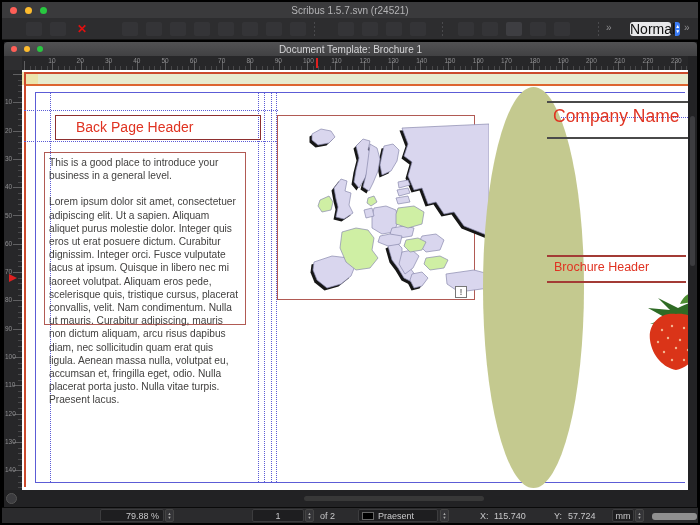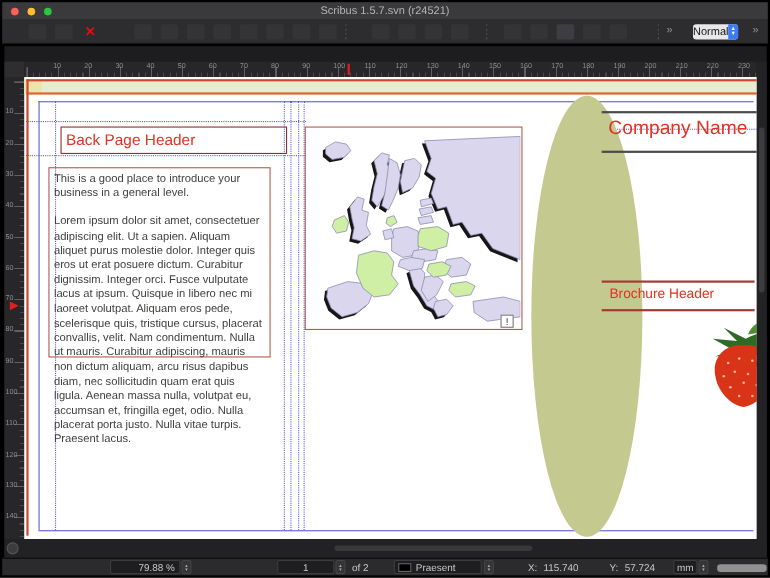--- a/index.html
+++ b/index.html
@@ -20,21 +20,21 @@
     background:#2d2d2f; border-bottom:1px solid #161616; }
   .tb-sq { position:absolute; top:4px; width:16px; height:14px; background:#343437; border-radius:2px; }
   .tb-sq.lit { background:#3e3e42; }
   .tb-sep { position:absolute; top:4px; width:1px; height:14px;
     background:repeating-linear-gradient(#4a4a4d 0 2px, transparent 2px 4px); }
   .tb-x { position:absolute; left:72px; top:3px; width:16px; height:16px;
     color:#e01010; font-size:12px; font-weight:bold; text-align:center; line-height:16px; }
   .tb-chevron { position:absolute; top:4px; color:#909092; font-size:10px; letter-spacing:-1px; }
   .normal-combo { position:absolute; left:628px; top:4px; width:41px; height:14px;
     background:#e8e8ea; border-radius:3px; display:flex; align-items:center; }
-  .normal-combo .lbl { flex:1; font-size:10px; color:#111; text-align:center; }
+  .normal-combo .lbl { flex:1; font-size:14px; color:#111; text-align:center; }
   .normal-combo .step { width:11px; height:14px; background:#3a7cf7; border-radius:0 3px 3px 0;
     color:#fff; font-size:5px; line-height:5px; display:flex; flex-direction:column;
     align-items:center; justify-content:center; }
 
   
   .doc-window { position:absolute; left:4px; top:42px; width:693px; height:465px; background:#1d1d1f; }
   .doc-titlebar { position:absolute; left:0; top:0; right:0; height:14px;
     background:linear-gradient(#515153,#414143); border-radius:4px 4px 0 0;
     display:flex; align-items:center; justify-content:center; }
   .doc-titlebar .traffic { left:7px; top:4px; gap:7px; }
@@ -71,21 +71,21 @@
   .band { position:absolute; left:0; top:2px; width:666px; height:13px; background:#e7ebcf; }
   .band-accent { position:absolute; left:0; top:2px; width:16px; height:13px; background:#ece4ac; }
   .line-top-red { position:absolute; left:2px; top:2px; width:664px; height:2px; background:#cc4a2c; }
   .line-top-orange { position:absolute; left:2px; top:14px; width:664px; height:2px; background:#dd6530; }
   .page-left-red { position:absolute; left:2px; top:2px; width:2px; height:415px; background:#cc4a2c; }
 
   .margin-line { position:absolute; background:#5c5cd6; }
   .guide-v { position:absolute; width:0; top:22px; height:390px; border-left:1px dotted #5c5cd6; }
   .guide-h { position:absolute; height:0; border-top:1px dotted #5c5cd6; }
 
-  .frame { position:absolute; border:1.5px solid #b15a54; background:transparent; }
+  .frame { position:absolute; border:1.5px solid #b15a54; background:transparent;padding-left:16px; }
   .bph-frame { left:33px; top:45px; width:206px; height:25px; border:1.5px solid #8e2f2f; }
   .bph-text { font-size:14px; color:#e03322; line-height:22px; padding-left:4px; white-space:nowrap; overflow:hidden; }
 
   .body-frame { left:22px; top:82px; width:202px; height:173px; border:1px solid #b15a54; padding:3px 4px; }
   .body-frame p { font-size:10.2px; line-height:13.2px; color:#403f3e; margin-bottom:13px; }
 
   .map-frame { left:255px; top:45px; width:198px; height:185px; }
   .warn-box { position:absolute; left:433px; top:216px; width:12px; height:12px; background:#fff;
     border:1px solid #777; font-size:9px; color:#333; text-align:center; line-height:11px; }
 
@@ -156,20 +156,28 @@
     <div class="tb-x">✕</div>
     <div class="tb-chevron" style="left:604px">»</div>
     <div class="normal-combo">
       <span class="lbl">Normal</span>
       <span class="step">▲<br>▼</span>
     </div>
     <div class="tb-chevron" style="left:682px">»</div>
   </div>
 
   <div class="doc-window">
+    <div class="doc-titlebar">
+      <div class="traffic">
+        <span class="tl r"></span>
+        <span class="tl y"></span>
+        <span class="tl g"></span>
+      </div>
+      <span class="doc-title">Document Template: Brochure 1</span>
+    </div>
 
     <div class="ruler-corner"></div>
     <div class="hruler">
       <div id="hr-nums">
           <span class="rnum" style="left: 26.3px;">10</span>
           <span class="rnum" style="left: 54.6px;">20</span>
           <span class="rnum" style="left: 82.9px;">30</span>
           <span class="rnum" style="left: 111.2px;">40</span>
           <span class="rnum" style="left: 139.5px;">50</span>
           <span class="rnum" style="left: 167.8px;">60</span>

